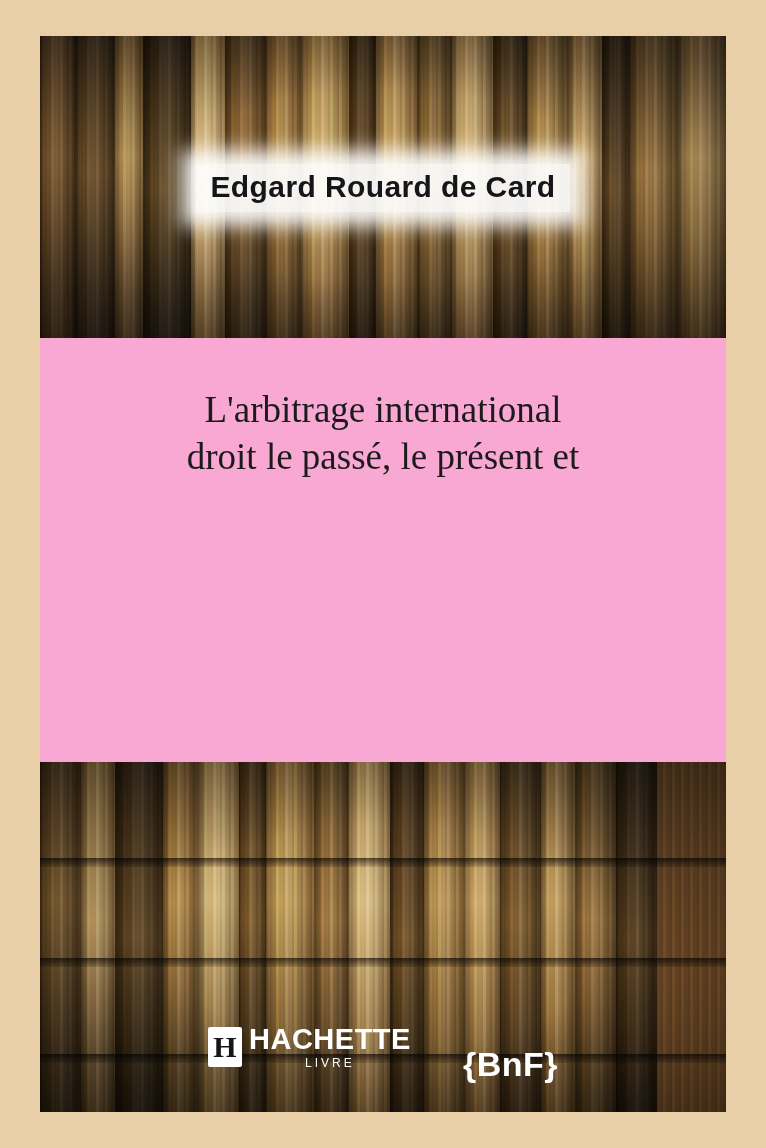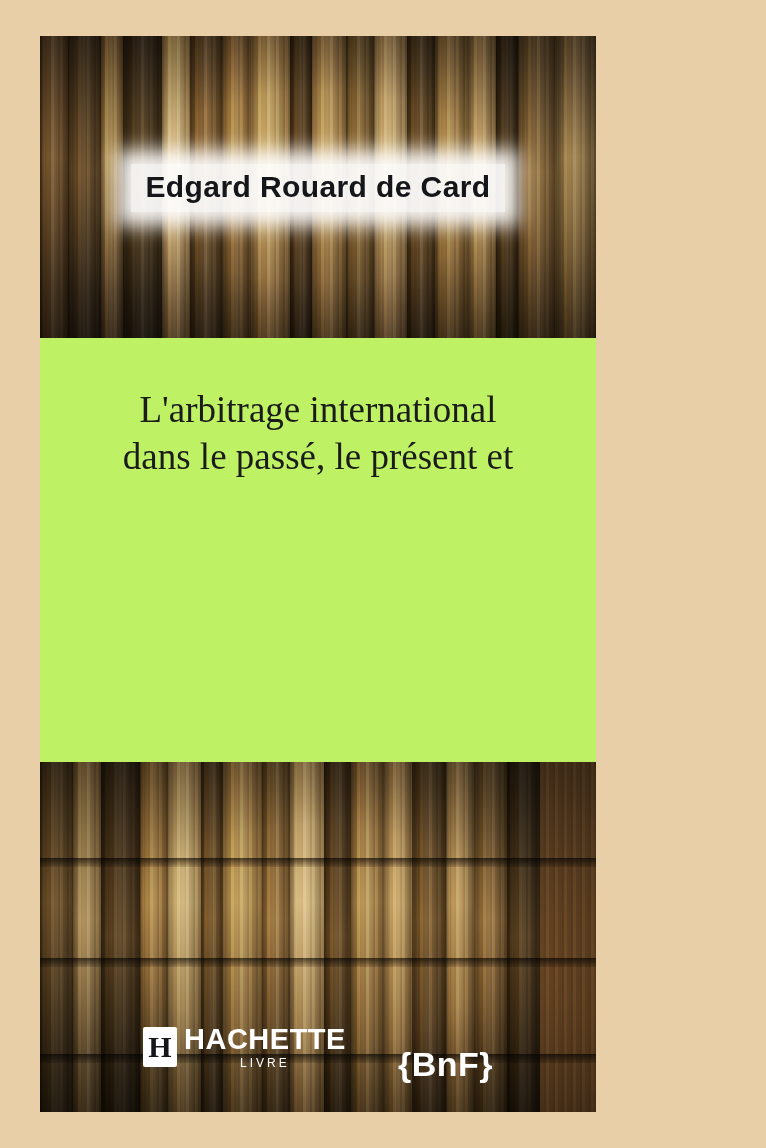--- a/index.html
+++ b/index.html
@@ -10,21 +10,21 @@
     width: 766px;
     height: 1148px;
     background: #e8cfa8;
     font-family: "Liberation Serif", serif;
     overflow: hidden;
   }
   .cover {
     position: absolute;
     left: 40px;
     top: 36px;
-    width: 556px;
+    width: 686px;
     height: 1076px;
     background: #ffffff;
     overflow: hidden;
   }
 
   
   .photo {
     position: absolute;
     left: 0;
     width: 100%;
@@ -107,21 +107,21 @@
     box-shadow: 0 0 18px 14px rgba(255,255,255,.92);
   }
 
   
   .title-area {
     position: absolute;
     left: 0;
     top: 302px;
     width: 100%;
     height: 424px;
-    background: #bef264;
+    background: #f9a8d4;
   }
   .title {
     position: absolute;
     left: 28px;
     right: 28px;
     top: 48px;
     text-align: center;
     font-family: "Liberation Serif", serif;
     font-size: 37px;
     line-height: 1.28;
@@ -217,21 +217,21 @@
     <div class="vignette"></div>
   </div>
 
   <div class="author-band">
     <span class="author-name">Edgard Rouard de Card</span>
   </div>
 
   <div class="title-area">
     <div class="title">
       <div>L'arbitrage international</div>
-      <div>dans le passé, le présent et</div>
+      <div>droit le passé, le présent et</div>
     </div>
   </div>
 
   <div class="photo photo-bottom">
     <div class="spines">
       <div class="spine" style="width:6%;background:linear-gradient(to bottom,#4c371b,#7d5c2f 40%,#33240f);"></div>
       <div class="spine" style="width:5%;background:linear-gradient(to bottom,#8a6a3d,#c09c63 45%,#5e4522);"></div>
       <div class="spine" style="width:7%;background:linear-gradient(to bottom,#2d2010,#573f1f 50%,#211707);"></div>
       <div class="spine" style="width:5%;background:linear-gradient(to bottom,#6f5229,#a47c45 40%,#4a3517);"></div>
       <div class="spine" style="width:6%;background:linear-gradient(to bottom,#93754a,#c9aa74 40%,#6a5029);"></div>

